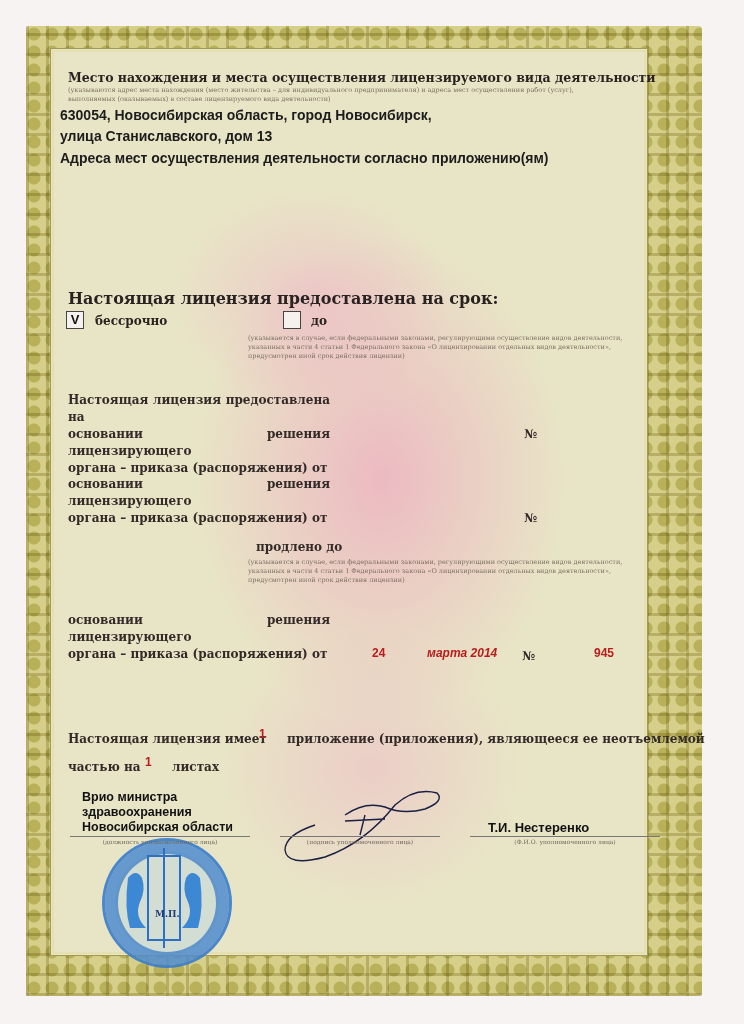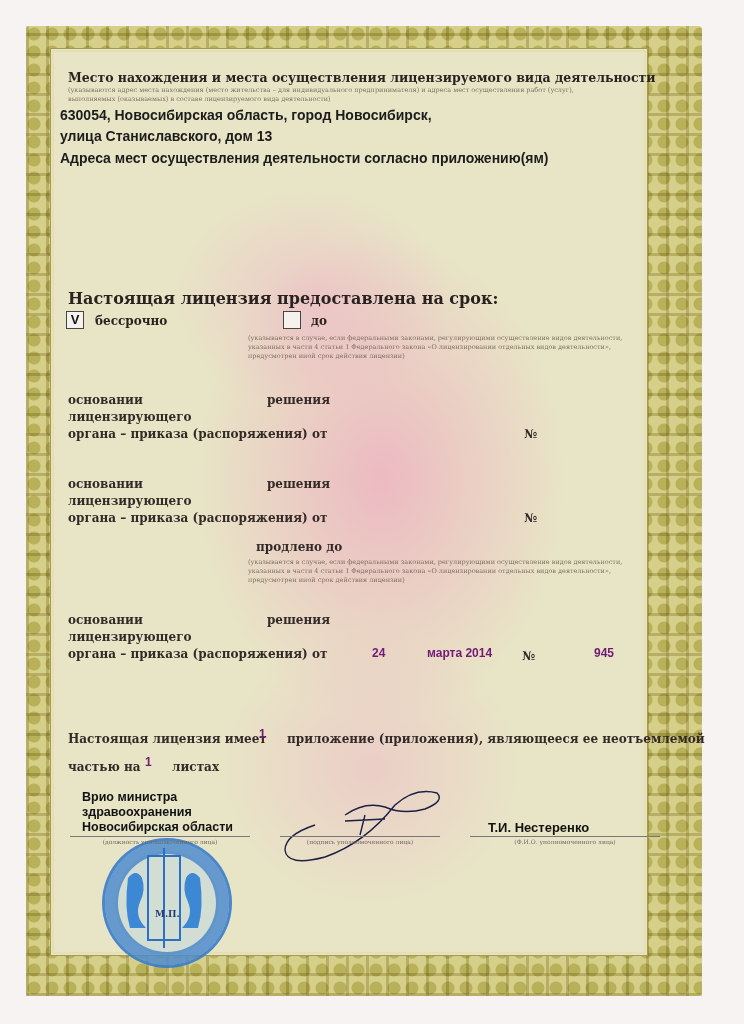--- a/index.html
+++ b/index.html
@@ -37,21 +37,21 @@
   .h-title { font-weight: bold; font-size: 12.5px; }
   .tiny { font-size: 6.5px; color: #7a6e60; line-height: 9px; }
   .sans { font-family: "Liberation Sans", sans-serif; font-weight: bold; }
   .addr { font-size: 14px; color: #1c1c1c; text-align: left; }
   .body-txt { font-weight: bold; font-size: 12px; line-height: 17px; color: #332a28; text-align: justify; }
   .chk {
     width: 16px; height: 16px; border: 1px solid #444; background: #f5f2ee;
     font-family: "Liberation Sans", sans-serif; font-weight: bold; font-size: 13px;
     text-align: center; line-height: 16px; color: #111;
   }
-  .fill { font-family: "Liberation Sans", sans-serif; font-weight: bold; font-size: 12px; color: #701a75; }
+  .fill { font-family: "Liberation Sans", sans-serif; font-weight: bold; font-size: 12px; color: #b91c1c; }
   .sig-line { border-top: 1px solid #777; }
   .cap { font-size: 6px; color: #6e6860; text-align: center; }
   .stamp {
     width: 124px; height: 124px; border-radius: 50%;
     border: 3px solid rgba(50,120,200,.85);
     box-shadow: inset 0 0 0 10px rgba(120,170,225,.18), inset 0 0 0 13px rgba(50,120,200,.7);
     background: rgba(170,205,235,.35);
   }
   .stamp-label { font-size: 9px; font-weight: bold; color: #1f3c7a; }
 </style>
@@ -71,41 +71,42 @@
 <div class="abs h-title" style="left:68px;top:289px;font-size:16px;">Настоящая лицензия предоставлена на срок:</div>
 <div class="abs chk" style="left:66px;top:311px;">V</div>
 <div class="abs h-title" style="left:95px;top:314px;font-size:12px;">бессрочно</div>
 <div class="abs chk" style="left:283px;top:311px;"></div>
 <div class="abs h-title" style="left:311px;top:314px;font-size:12px;">до</div>
 <div class="abs tiny" style="left:248px;top:334px;width:420px;">(указывается в случае, если федеральными законами, регулирующими осуществление видов деятельности,</div>
 <div class="abs tiny" style="left:248px;top:343px;width:420px;">указанных в части 4 статьи 1 Федерального закона «О лицензировании отдельных видов деятельности»,</div>
 <div class="abs tiny" style="left:248px;top:352px;width:420px;">предусмотрен иной срок действия лицензии)</div>
 
 <div class="abs body-txt" style="left:68px;top:392px;width:262px;">
+  <div>Настоящая лицензия предоставлена на</div>
   <div>основании решения лицензирующего</div>
   <div>органа – приказа (распоряжения) от</div>
 </div>
 <div class="abs body-txt" style="left:524px;top:426px;">№</div>
 
 <div class="abs body-txt" style="left:68px;top:476px;width:262px;">
   <div>основании решения лицензирующего</div>
   <div>органа – приказа (распоряжения) от</div>
 </div>
 <div class="abs body-txt" style="left:524px;top:510px;">№</div>
 <div class="abs body-txt" style="left:256px;top:539px;">продлено до</div>
 <div class="abs tiny" style="left:248px;top:558px;width:420px;">(указывается в случае, если федеральными законами, регулирующими осуществление видов деятельности,</div>
 <div class="abs tiny" style="left:248px;top:567px;width:420px;">указанных в части 4 статьи 1 Федерального закона «О лицензировании отдельных видов деятельности»,</div>
 <div class="abs tiny" style="left:248px;top:576px;width:420px;">предусмотрен иной срок действия лицензии)</div>
 
 <div class="abs body-txt" style="left:68px;top:612px;width:262px;">
   <div>основании решения лицензирующего</div>
   <div>органа – приказа (распоряжения) от</div>
 </div>
 <div class="abs fill" style="left:372px;top:646px;">24</div>
-<div class="abs fill" style="left:427px;top:646px;">марта 2014</div>
+<div class="abs fill" style="left:427px;top:646px;font-style:italic;">марта 2014</div>
 <div class="abs body-txt" style="left:522px;top:648px;">№</div>
 <div class="abs fill" style="left:594px;top:646px;">945</div>
 
 <div class="abs body-txt" style="left:68px;top:731px;">Настоящая лицензия имеет</div>
 <div class="abs fill" style="left:259px;top:727px;">1</div>
 <div class="abs body-txt" style="left:287px;top:731px;">приложение (приложения), являющееся ее неотъемлемой</div>
 <div class="abs body-txt" style="left:68px;top:759px;">частью на</div>
 <div class="abs fill" style="left:145px;top:755px;">1</div>
 <div class="abs body-txt" style="left:172px;top:759px;">листах</div>
 

